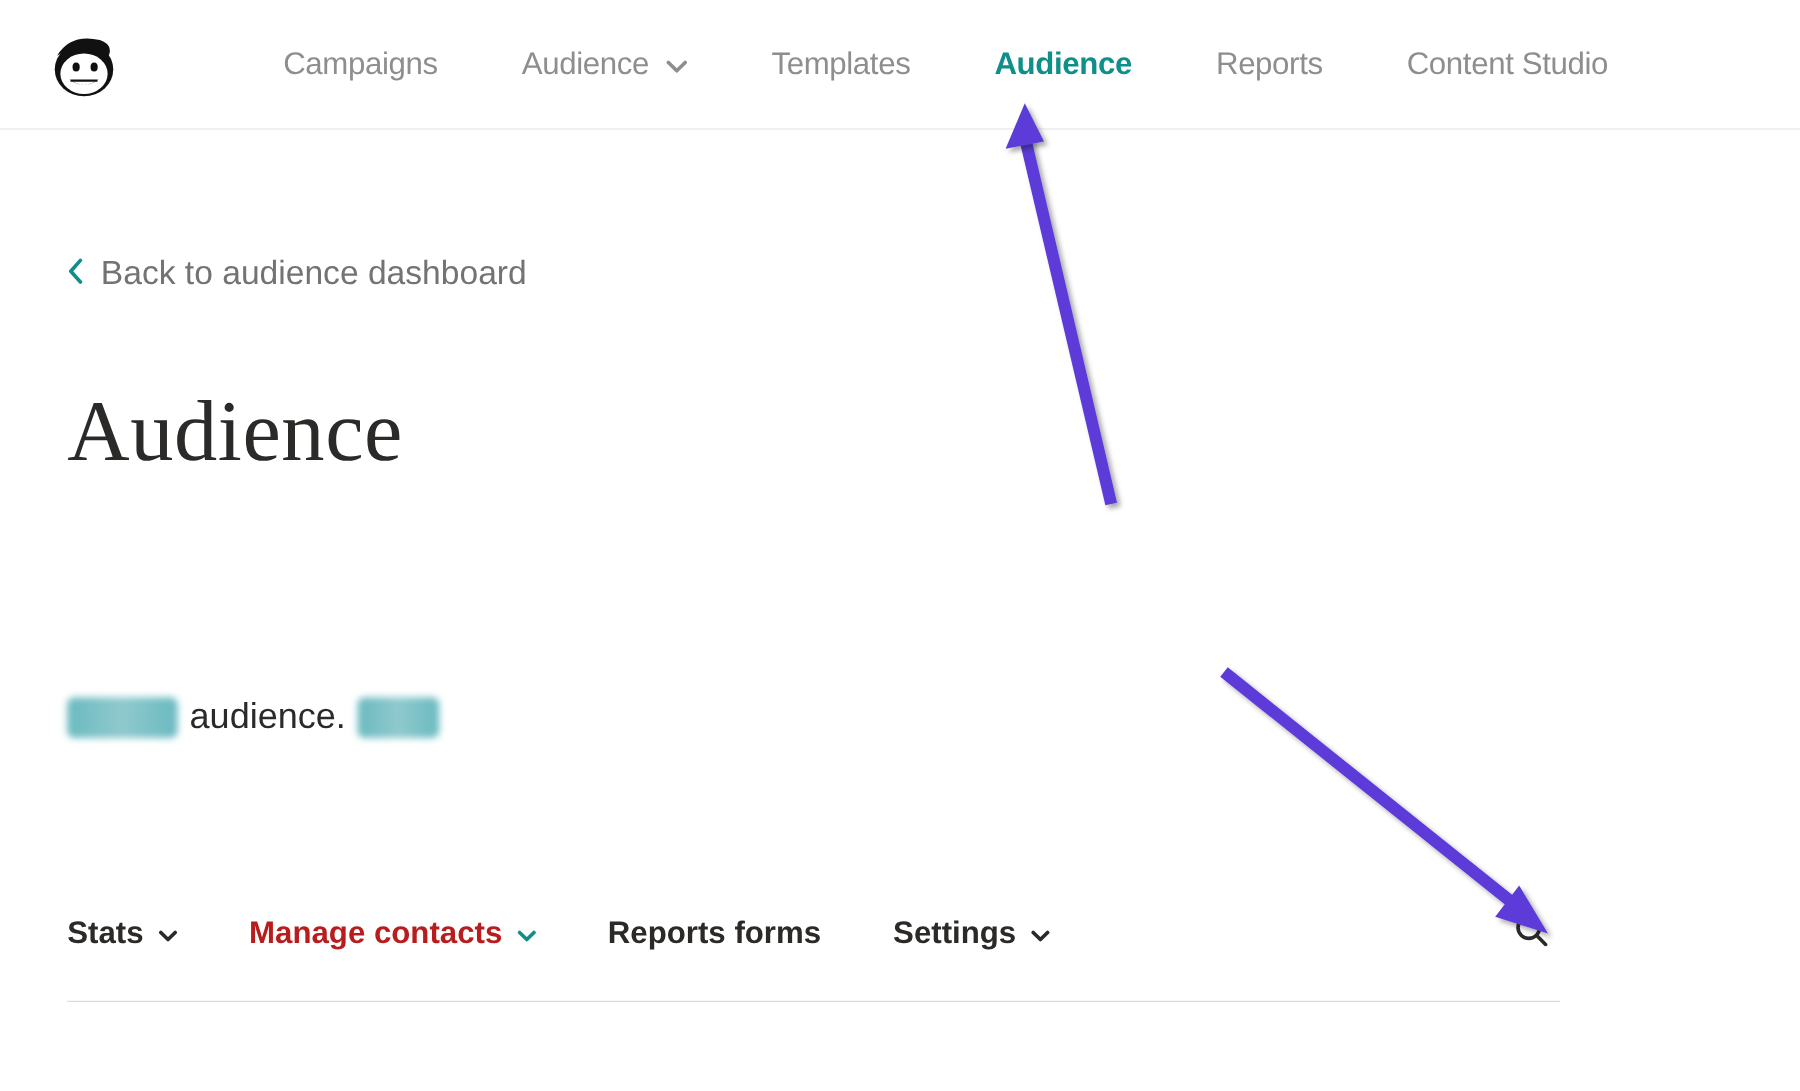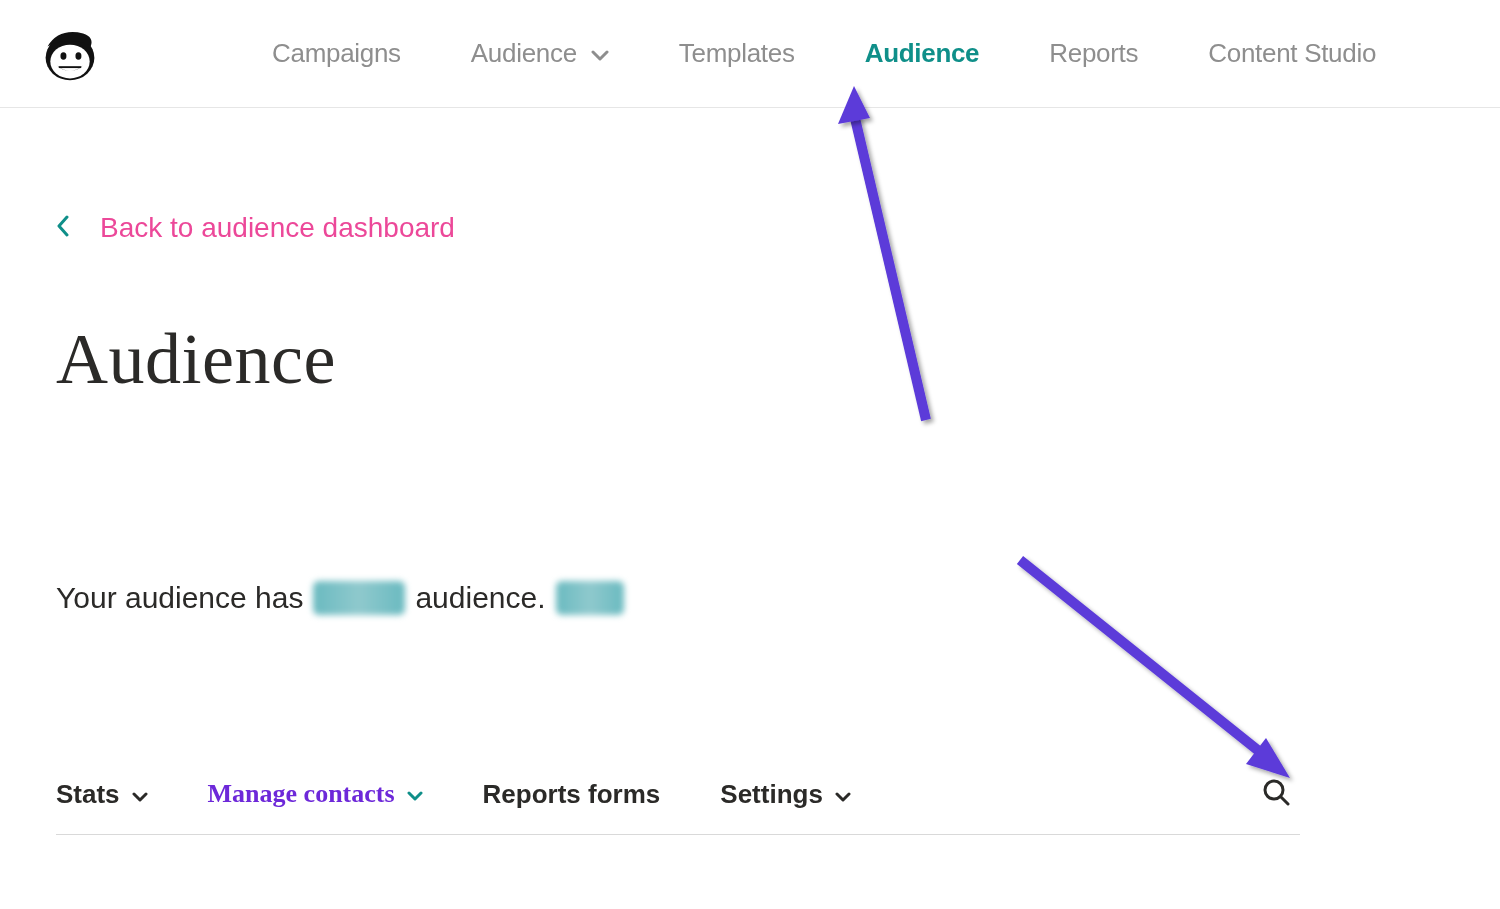--- a/index.html
+++ b/index.html
@@ -12,21 +12,21 @@
     overflow: hidden;
   }
 
   
   .topnav {
     display: flex;
     align-items: center;
     height: 108px;
     padding: 0 40px;
     border-bottom: 1px solid #e6e6e6;
-    gap: 112px;
+    gap: 76px;
   }
   .logo {
     width: 60px; height: 64px;
     display: flex; align-items: center; justify-content: center;
   }
   .nav-items { display: flex; align-items: center; gap: 70px; margin-left: 60px; }
   .nav-item {
     font-size: 26px;
     color: #8e8e8e;
     cursor: pointer;
@@ -35,22 +35,22 @@
   }
   .nav-item.active { color: #0f8f89; font-weight: 600; }
   .chev-down-small {
     display:inline-block;
   }
 
   
   .content { padding: 60px 56px 0 56px; }
 
   .backlink {
-    display: flex; align-items: center; gap: 30px;
-    color: #ec4899; font-size: 28px; cursor: pointer;
+    display: flex; align-items: center; gap: 14px;
+    color: #737373; font-size: 28px; cursor: pointer;
     margin-top: 44px;
   }
 
   .page-title {
     font-family: Georgia, "Times New Roman", serif;
     font-size: 72px;
     font-weight: 400;
     color: #2b2a28;
     margin-top: 74px;
     letter-spacing: 0.5px;
@@ -72,31 +72,31 @@
   }
   .blur-pill.w1 { width: 92px; }
   .blur-pill.w2 { width: 68px; }
 
   
   .subtabs {
     position: absolute;
     left: 56px; right: 200px;
     bottom: 74px;
     display: flex; align-items: center; gap: 60px;
-    padding-bottom: 24px;
+    padding-bottom: 40px;
     border-bottom: 1px solid #d9d9d9;
   }
   .subtab {
     font-size: 26px;
     font-weight: 600;
     color: #2b2a28;
     display: flex; align-items: center; gap: 12px;
     cursor: pointer;
   }
-  .subtab.teal { color: #6d28d9; font-family: Liberation Serif, serif; }
+  .subtab.teal { color: #b91c1c; }
   .search-icon-wrap {
     margin-left: auto;
     padding-right: 10px;
   }
 
   
   .arrow-svg { position:absolute; pointer-events:none; }
 </style>
 </head>
 <body>
@@ -147,21 +147,20 @@
       <svg width="14" height="22" viewBox="0 0 14 22">
           <path d="M11 2 L3 11 L11 20" stroke="#0f8f89" stroke-width="3" fill="none" stroke-linecap="round" stroke-linejoin="round"></path>
         </svg>
     </span>
     <span>Back to audience dashboard</span>
   </div>
 
   <h1 class="page-title">Audience</h1>
 
   <div class="stat-line">
-    <span>Your audience has</span>
     <span class="blur-pill w1"></span>
     <span>audience.</span>
     <span class="blur-pill w2"></span>
   </div>
 
 </div>
 
 <div class="subtabs">
   <div class="subtab">
     <span>Stats</span>

